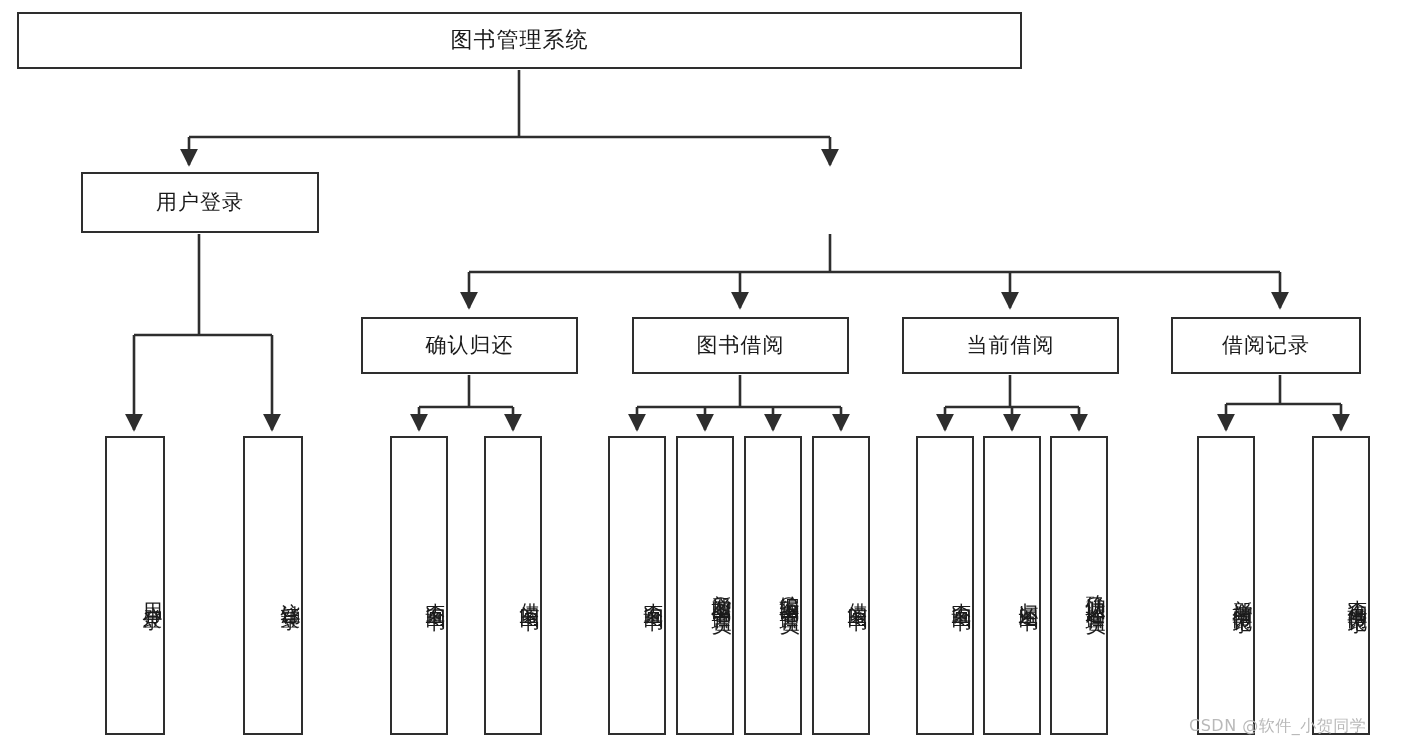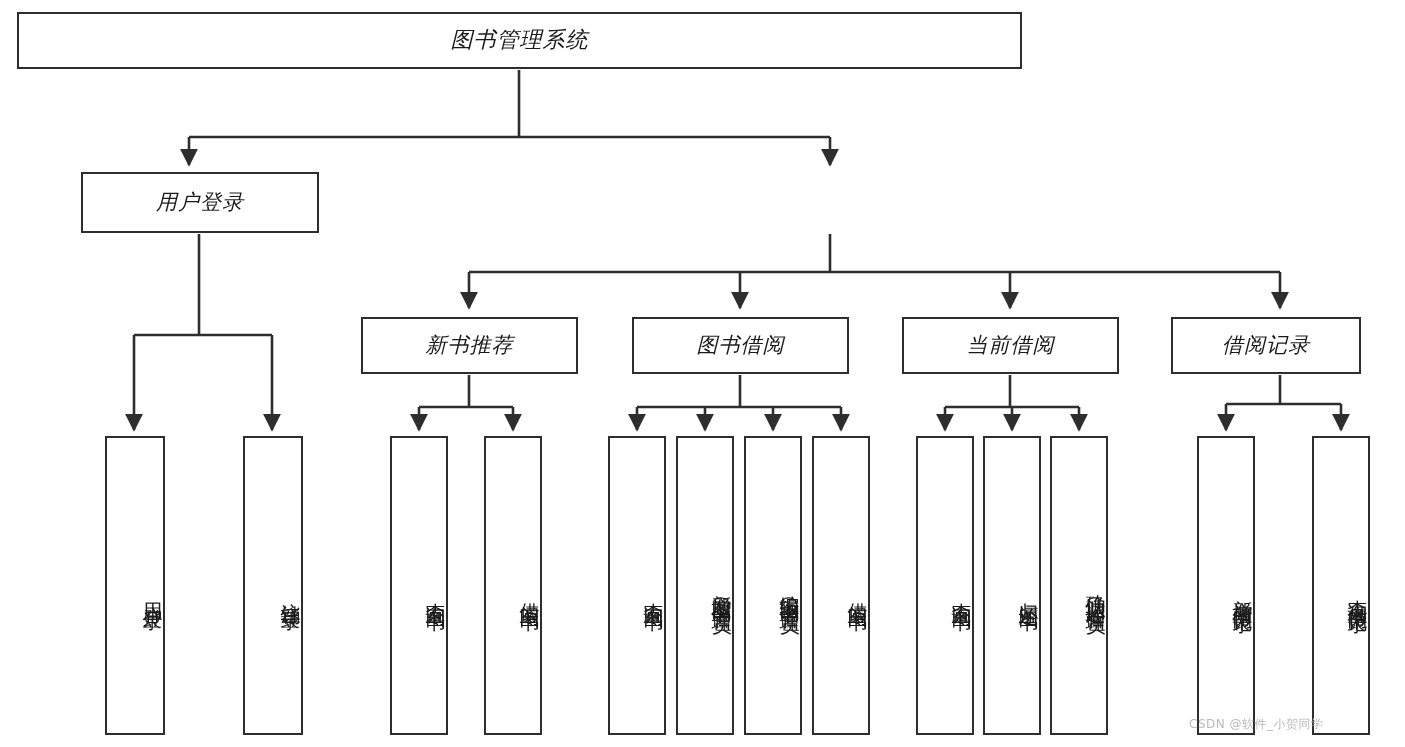--- a/index.html
+++ b/index.html
@@ -34,21 +34,20 @@
     display: flex;
     align-items: center;
     justify-content: center;
     color: #1a1a1a;
     text-align: center;
   }
   .node.horiz {
     font-size: 21px;
     letter-spacing: 1px;
     line-height: 1.2;
-    font-style: italic;
   }
   .node.root {
     font-size: 22px;
   }
   .node.vert {
     writing-mode: vertical-rl;
     text-orientation: upright;
     align-items: flex-start;
     justify-content: center;
     padding-top: 14px;
@@ -56,21 +55,21 @@
     letter-spacing: 3px;
     line-height: 1.05;
   }
   .node.vert .vlabel {
     writing-mode: vertical-rl;
     text-orientation: upright;
     white-space: nowrap;
   }
   .watermark {
     position: absolute;
-    font-size: 12px;
+    font-size: 16px;
     color: #b9b9b9;
     letter-spacing: 0.5px;
     white-space: nowrap;
     user-select: none;
   }
 </style>
 </head>
 <body>
 
 <div id="canvas">
@@ -122,21 +121,21 @@
       <path d="M 1226 404 L 1341 404"></path>
       <path d="M 1226 404 L 1226 430" marker-end="url(#arrow)"></path>
       <path d="M 1341 404 L 1341 430" marker-end="url(#arrow)"></path>
     </g>
   </svg>
 
   <div class="node horiz root" style="left:17px; top:12px; width:1005px; height:57px;">图书管理系统</div>
 
   <div class="node horiz" style="left:81px; top:172px; width:238px; height:61px;">用户登录</div>
 
-  <div class="node horiz" style="left:361px; top:317px; width:217px; height:57px;">新书推荐</div>
+  <div class="node horiz" style="left:361px; top:317px; width:217px; height:57px;">确认归还</div>
   <div class="node horiz" style="left:902px; top:317px; width:217px; height:57px;">当前借阅</div>
   <div class="node horiz" style="left:632px; top:317px; width:217px; height:57px;">图书借阅</div>
   <div class="node horiz" style="left:1171px; top:317px; width:190px; height:57px;">借阅记录</div>
 
   <div class="node vert" style="left:105px; top:436px; width:60px; height:299px;">
     <span class="vlabel">用户登录</span>
   </div>
   <div class="node vert" style="left:243px; top:436px; width:60px; height:299px;">
     <span class="vlabel">注销登录</span>
   </div>

